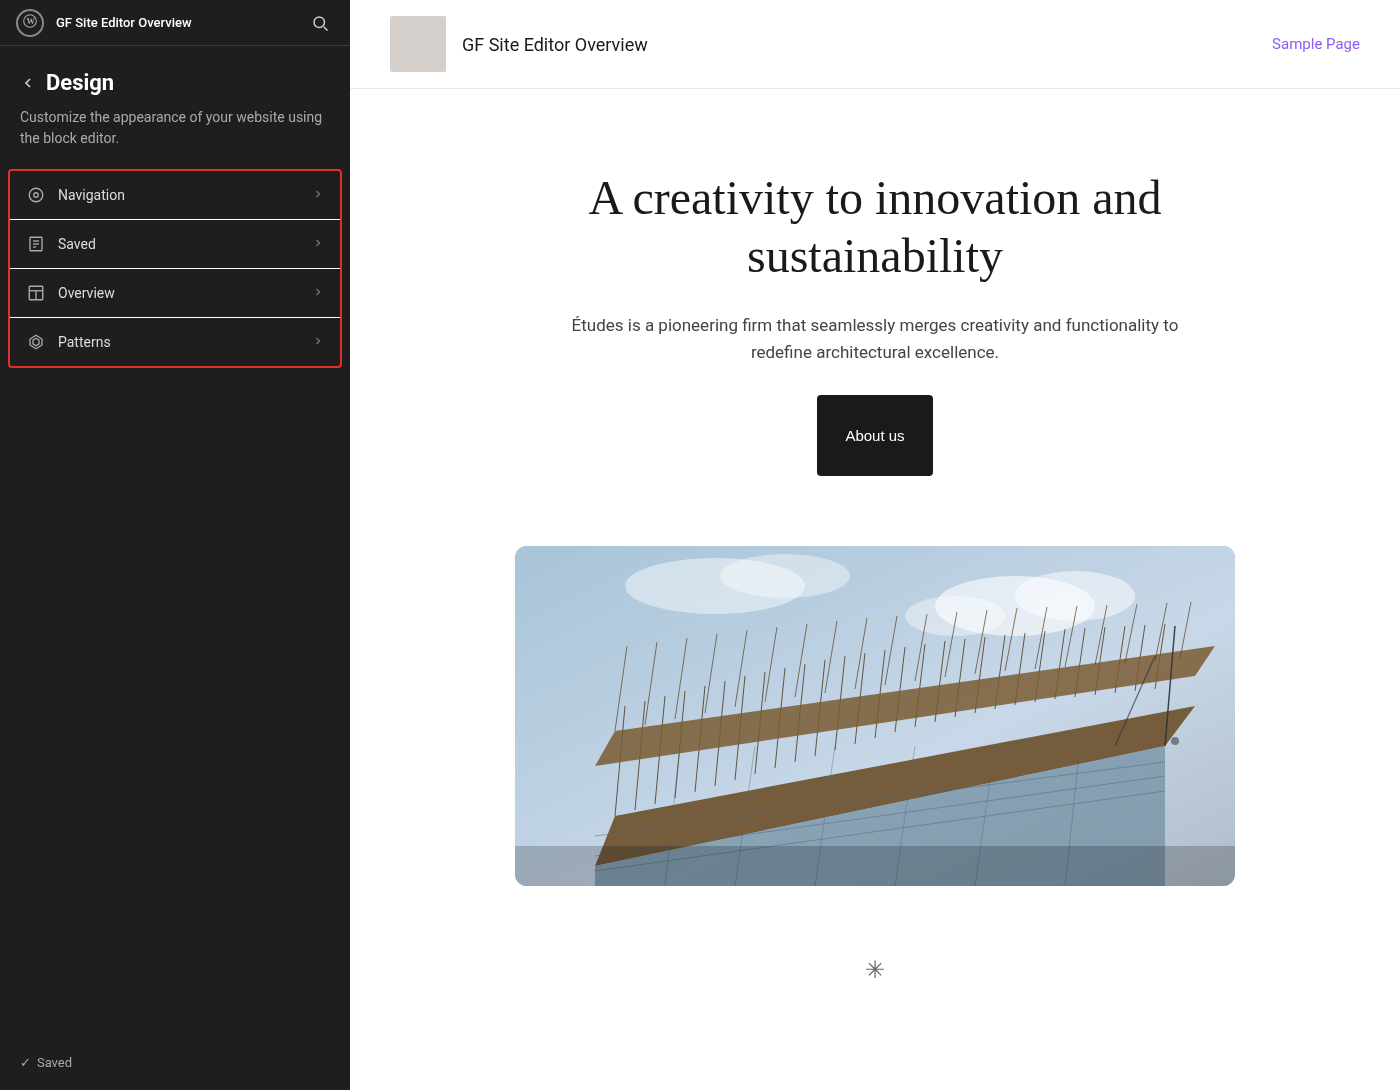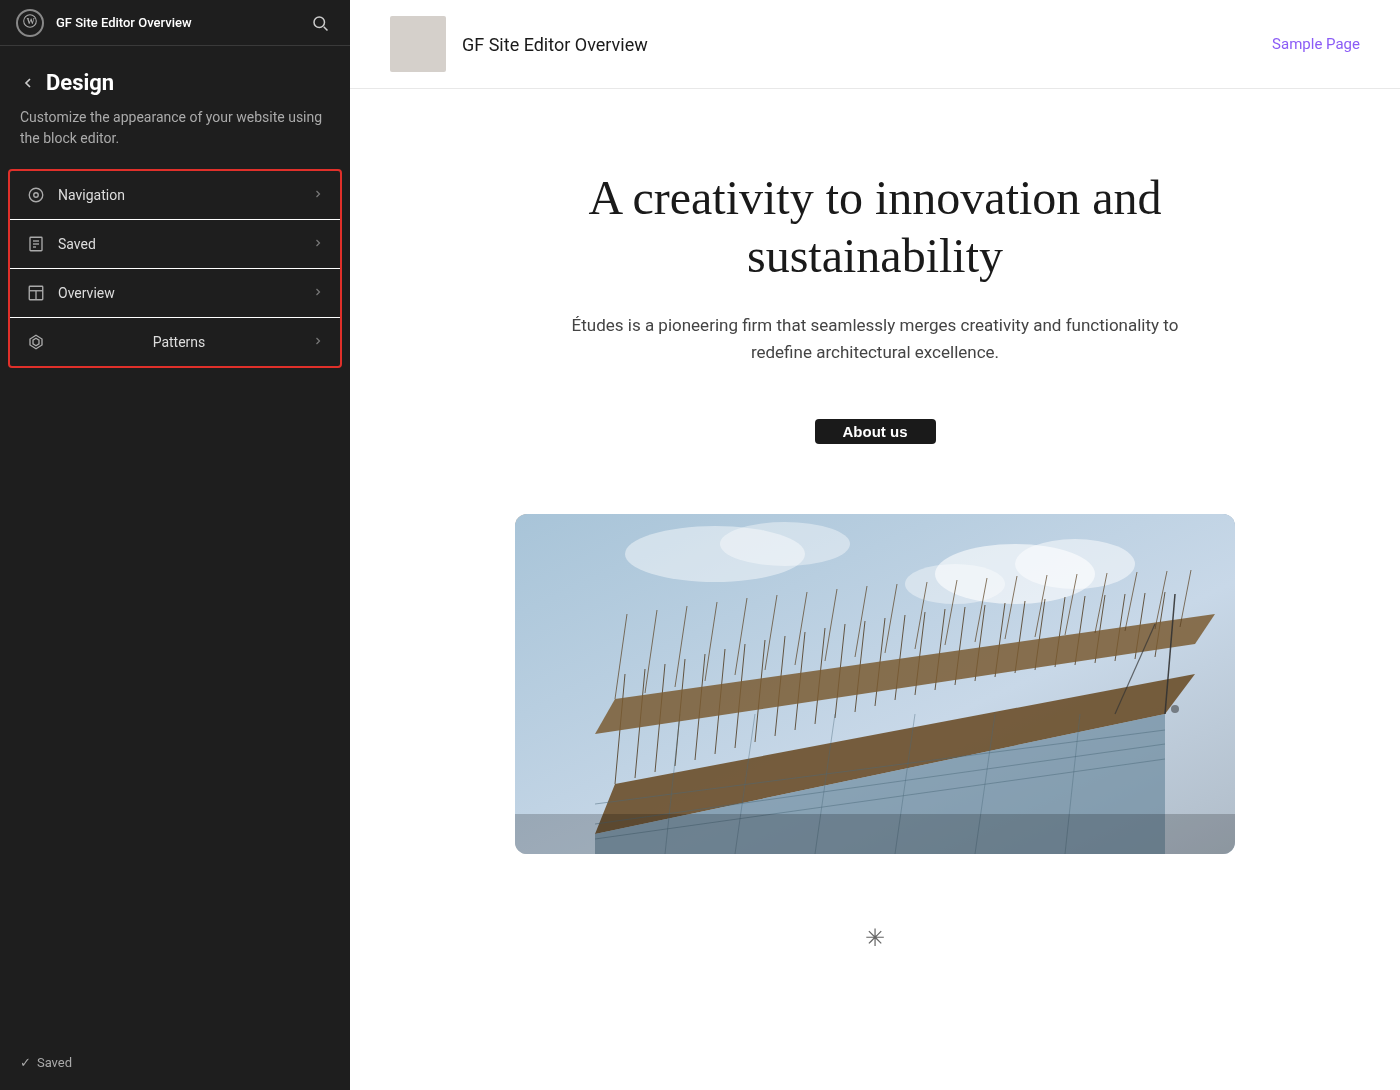--- a/index.html
+++ b/index.html
@@ -98,21 +98,21 @@
       align-items: center;
       padding: 14px 16px;
       cursor: pointer;
       color: #ddd;
       font-size: 14px;
       font-weight: 400;
       border-bottom: 1px solid #ffffff;
       gap: 12px;
       transition: background 0.15s;
     }
-    .menu-item:last-child { border-bottom: none; text-align: center; }
+    .menu-item:last-child { border-bottom: none; }
     .menu-icon {
       width: 20px; height: 20px;
       display: flex; align-items: center; justify-content: center;
       flex-shrink: 0;
       color: #aaa;
     }
     .menu-label { flex: 1; }
     .menu-chevron {
       color: #777;
       font-size: 12px;
@@ -186,30 +186,30 @@
       font-weight: 400;
       line-height: 1.2;
       color: #1a1a1a;
       font-family: Georgia, 'Times New Roman', serif;
       margin-bottom: 28px;
     }
     .hero-subtitle {
       font-size: 17px;
       color: #444;
       line-height: 1.6;
-      margin-bottom: 52px;
+      margin-bottom: 28px;
     }
     .hero-button {
       display: inline-block;
       background: #1a1a1a;
       color: #fff;
-      padding: 4px 28px;
+      padding: 32px 28px;
       border-radius: 4px;
       font-size: 15px;
-      font-weight: 700;
+      font-weight: 400;
       cursor: pointer;
       border: none;
     }
 
     
     .image-section {
       padding: 20px 40px 40px;
       display: flex;
       justify-content: center;
     }

